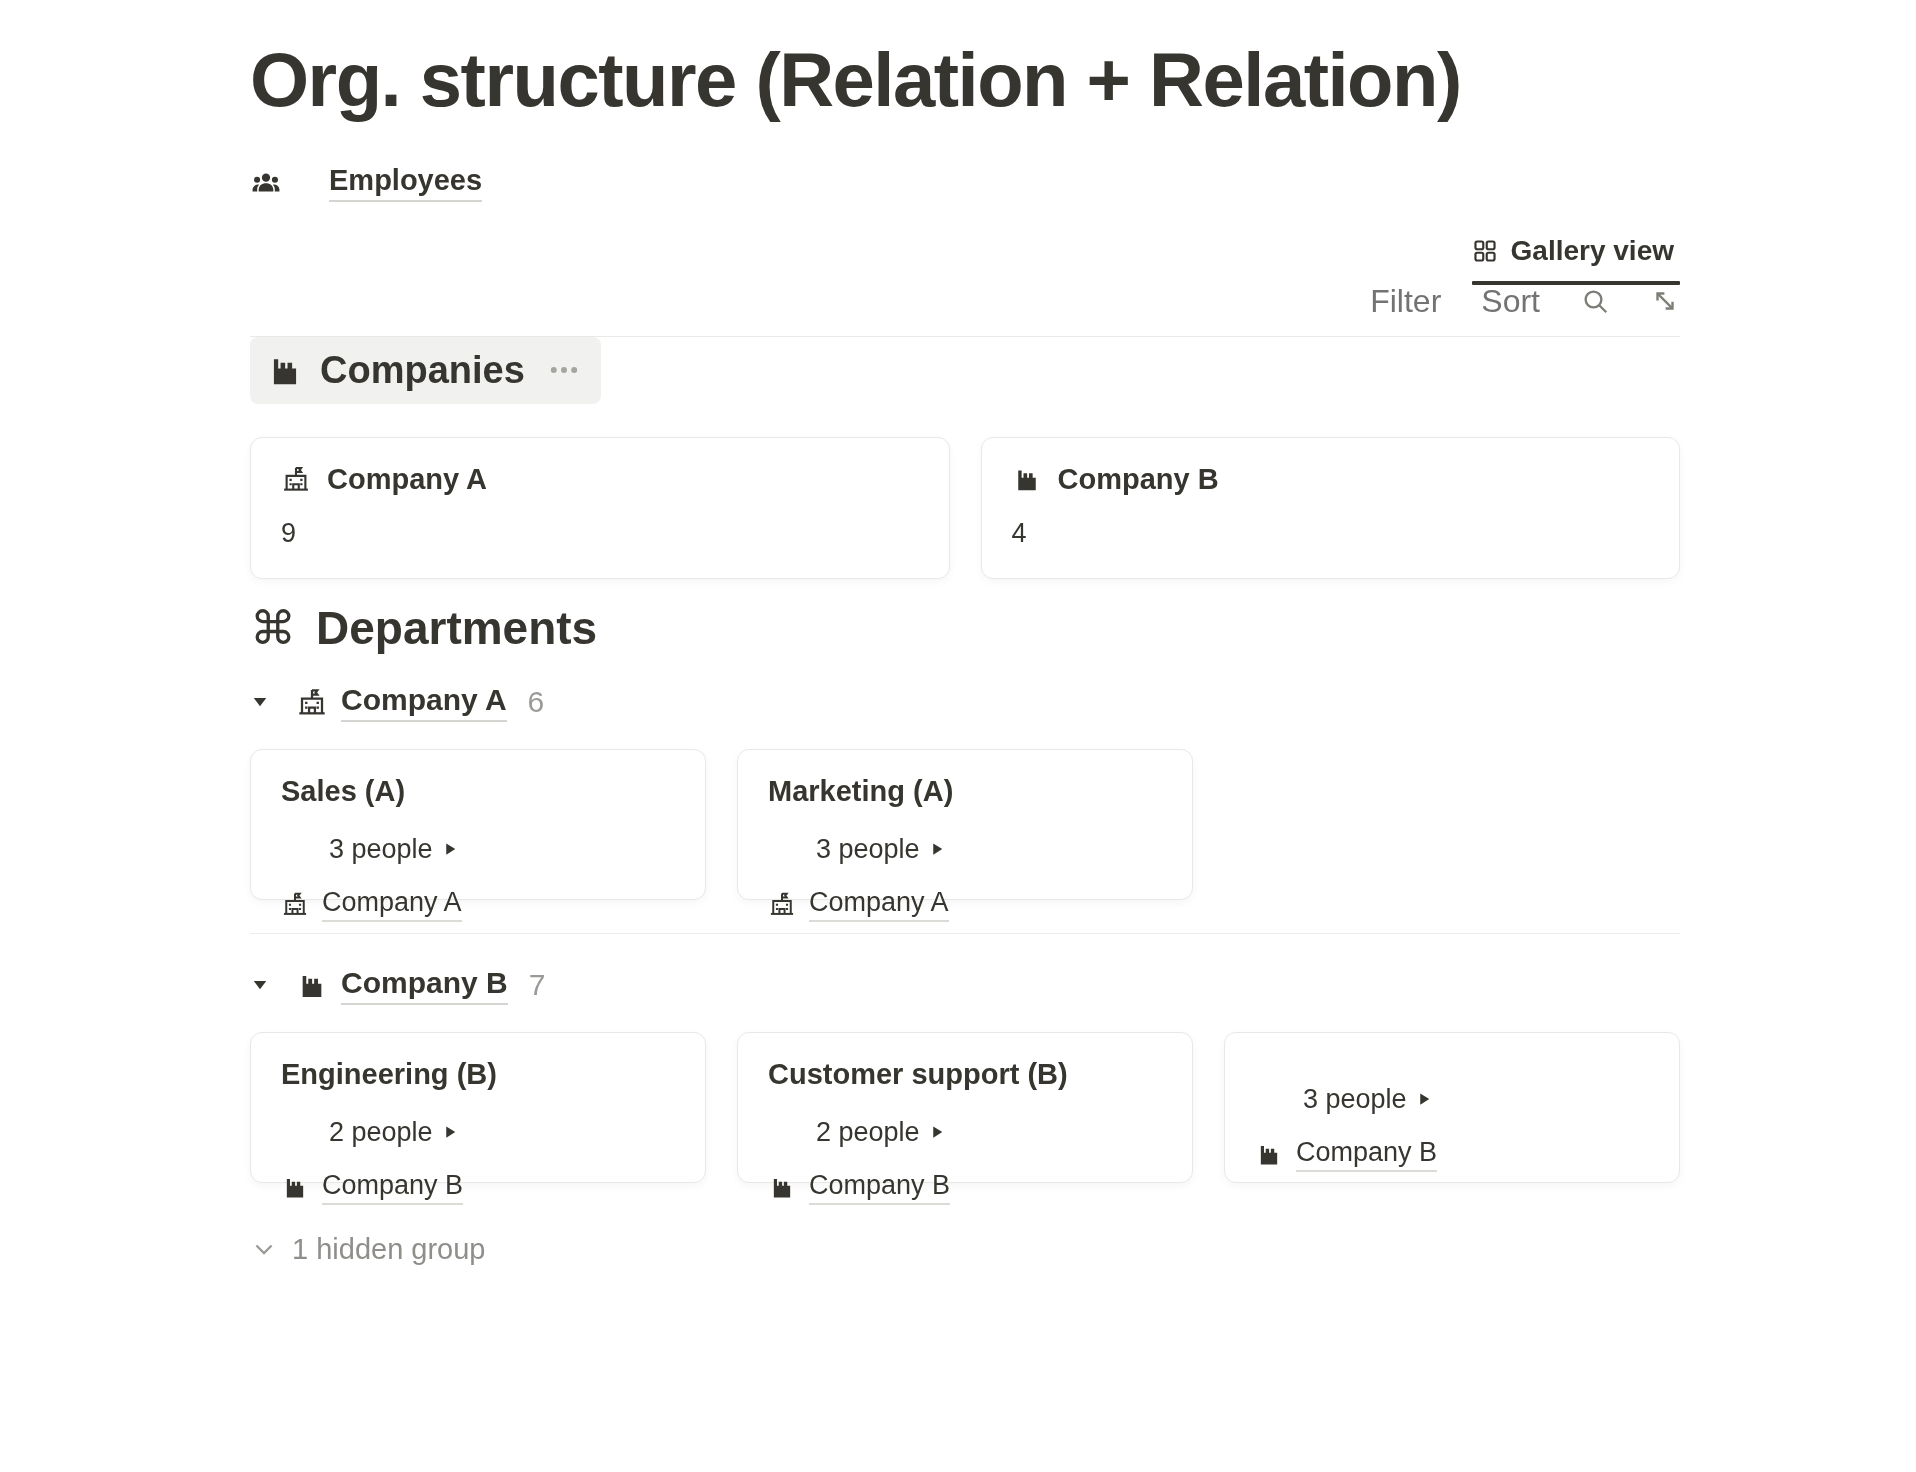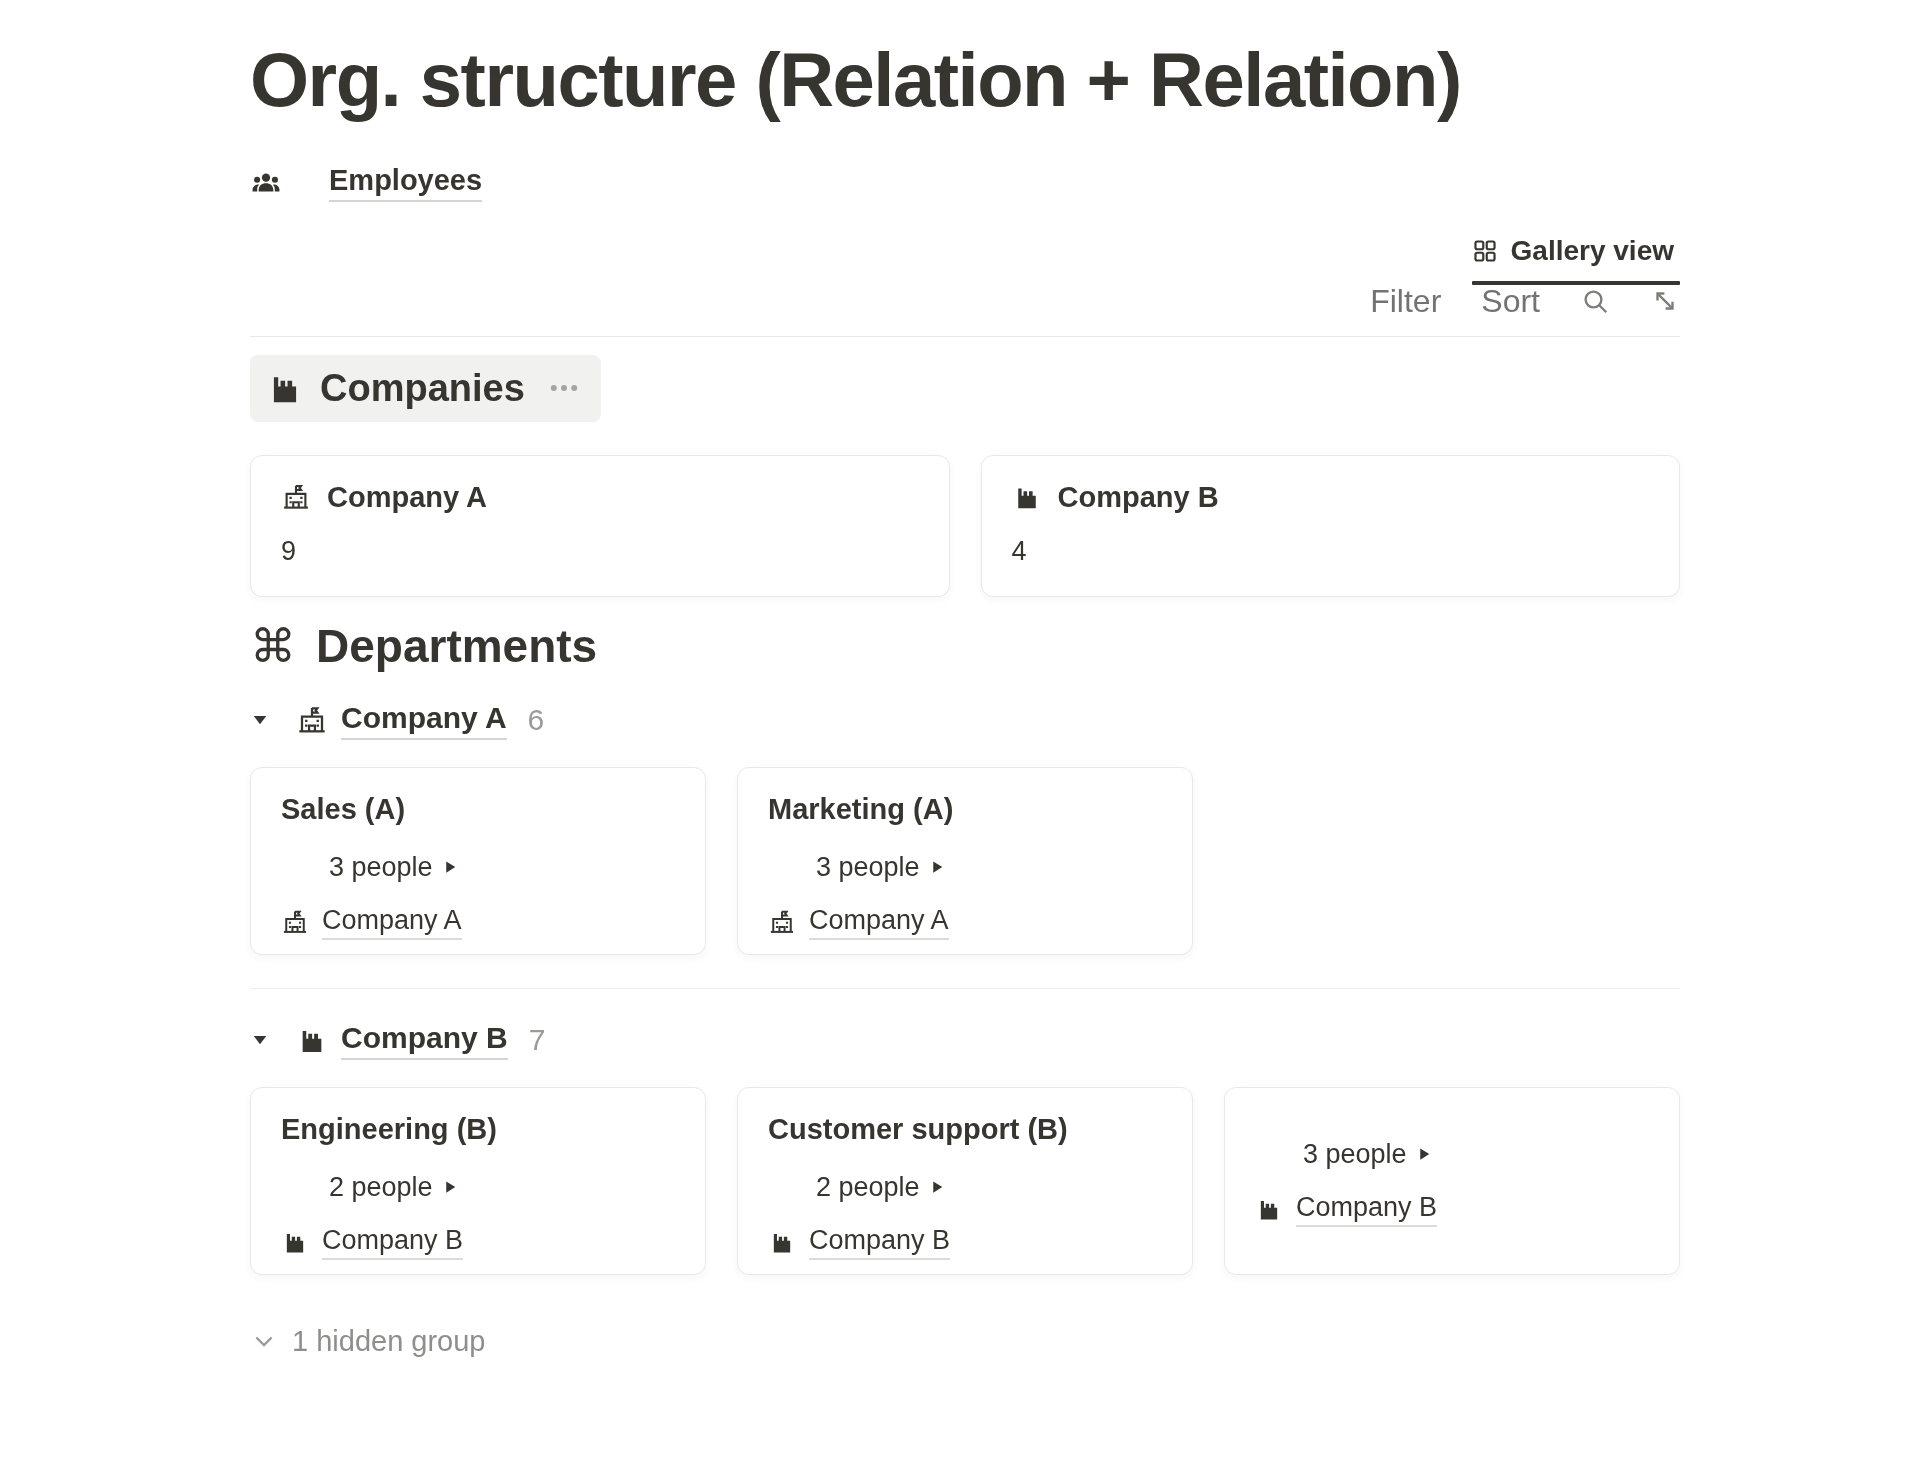--- a/index.html
+++ b/index.html
@@ -43,21 +43,21 @@
     padding:6px 6px 16px 0; position:relative; cursor:pointer;
   }
   .tab::after {
     content:""; position:absolute; left:0; right:0; bottom:-2px; height:4px;
     background:#37352f; border-radius:1px;
   }
   .controls { display:flex; align-items:center; gap:40px; padding-bottom:16px; }
   .ctrl { font-size:32px; color:#737373; cursor:pointer;text-align:center; }
 
   .section-pill {
-    margin-top:18px; display:inline-flex; align-items:center; gap:16px;
+    display:inline-flex; align-items:center; gap:16px;
     background:#f1f1ef; border-radius:8px; padding:12px 20px 12px 16px; cursor:pointer;
   }
   .pill-title { font-size:38px; font-weight:700; }
   .section-pill .dots { margin-left:6px; }
 
   .grid { display:grid; gap:31px; }
   .cols2 { grid-template-columns:repeat(2,1fr); margin-top:33px; }
   .cols3 { grid-template-columns:repeat(3,1fr); margin-top:27px; }
 
   .card {
@@ -81,21 +81,21 @@
   .group + .group { border-top:1px solid #ededeb; margin-top:33px; padding-top:4px; }
   .group-header { margin-top:28px; display:flex; align-items:center; }
   .group-header .tri { margin-right:26px; cursor:pointer; }
   .group-header .gh-icon { margin-right:13px; }
   .group-label {
     font-size:30px; font-weight:600; border-bottom:2px solid #d6d5d1;
     padding-bottom:3px; cursor:pointer;
   }
   .group-count { margin-left:21px; font-size:30px; color:#9b9a97; }
 
-  .dept-card { height:188px; }
+  .dept-card { height:151px; }
   .dept-title { font-size:29px; font-weight:600; }
   .dept-people { margin-top:26px; display:flex; align-items:center; gap:8px; font-size:27px;margin-left:48px; }
   .dept-company { margin-top:22px; display:flex; align-items:center; gap:13px; font-size:27px; }
   .dept-company .link { border-bottom:2px solid #dcdbd8; padding-bottom:2px; cursor:pointer; }
 
   .hidden-group {
     margin-top:50px; display:inline-flex; align-items:center; gap:14px;
     font-size:29px; color:#8f8e8a; cursor:pointer;
   }
 </style>

